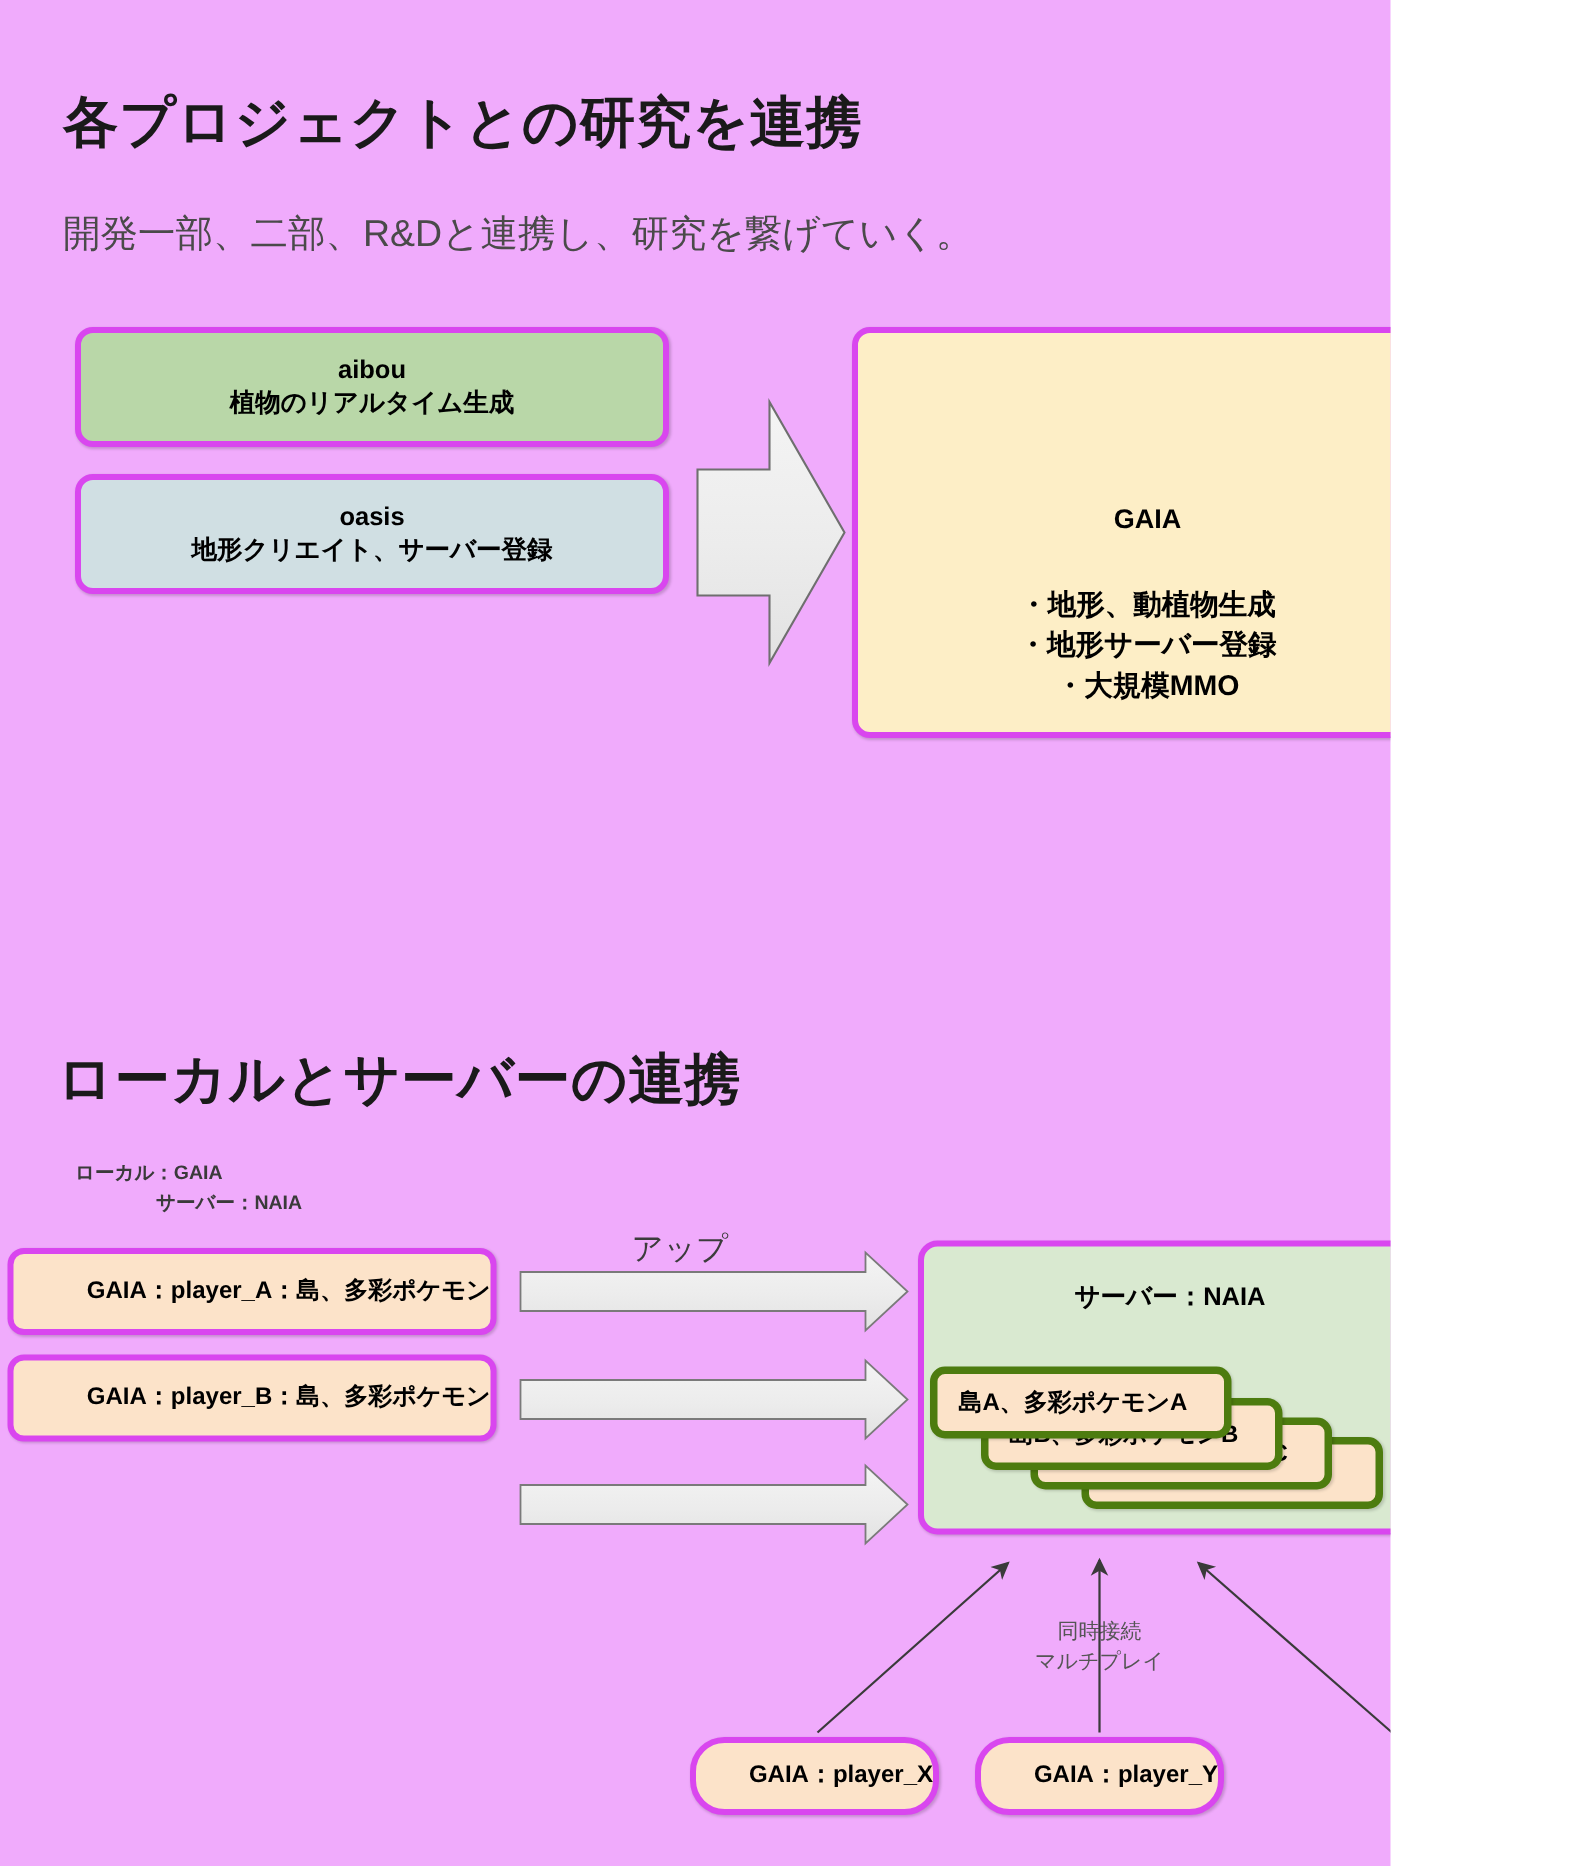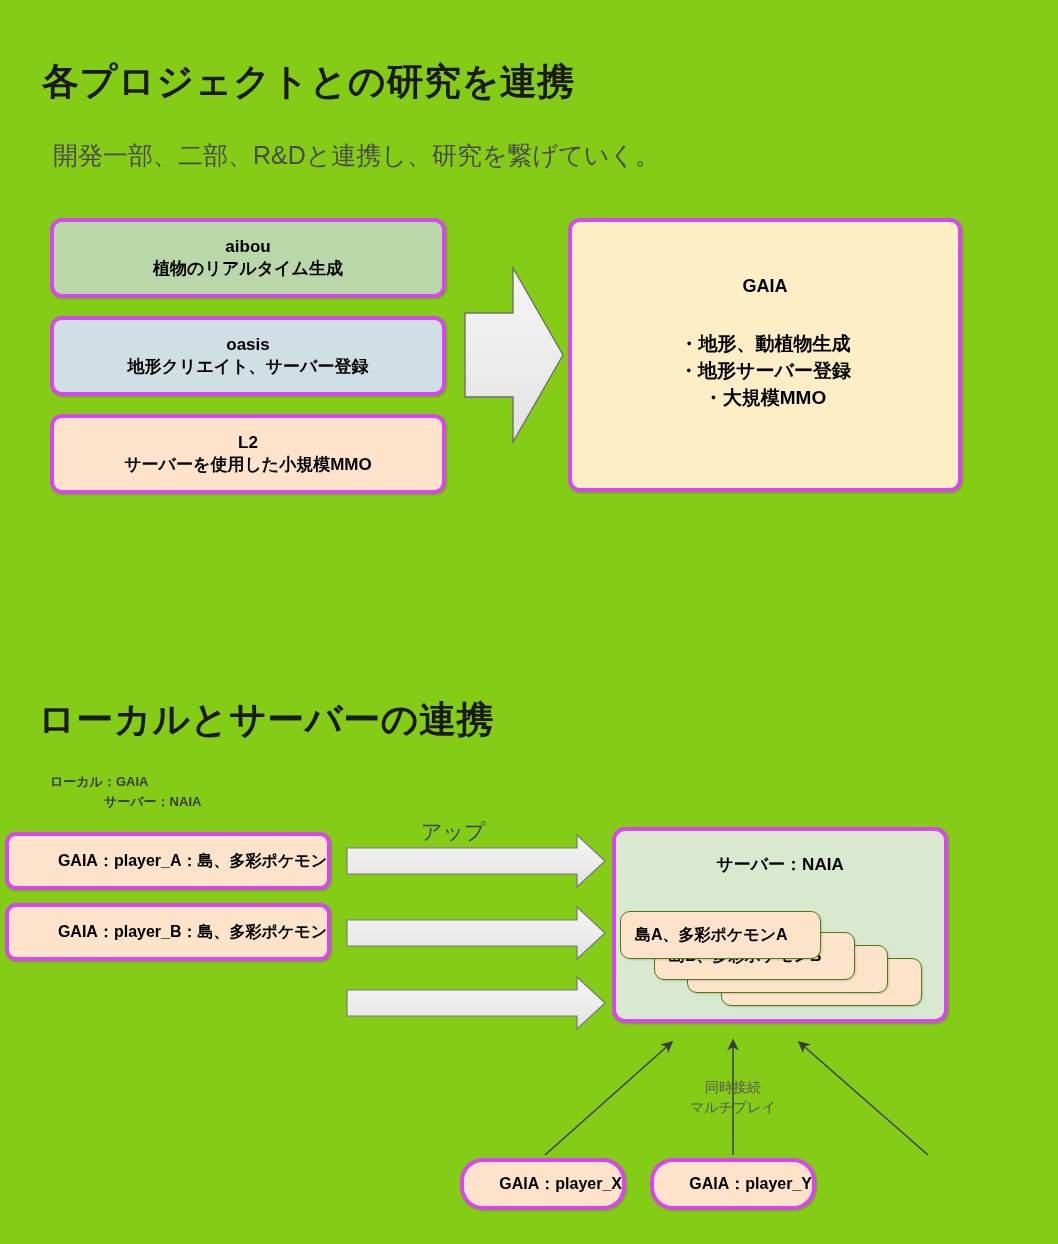--- a/index.html
+++ b/index.html
@@ -8,41 +8,40 @@
     padding: 0;
     background: #ffffff;
   }
   body {
     font-family: "Liberation Sans", "DejaVu Sans", sans-serif;
     color: #000000;
     -webkit-font-smoothing: antialiased;
   }
   #page {
     position: relative;
-    width: 1058px;
+    width: 927px;
     height: 1244px;
     overflow: hidden;
-    background: #84cc16;
+    background: #f0abfc;
   }
 
   
   .section-title {
     position: absolute;
     font-size: 37px;
     font-weight: bold;
     color: #1a1a1a;
     letter-spacing: 0.5px;
     white-space: nowrap;
   }
   .section-sub {
     position: absolute;
     font-size: 25px;
     color: #4a4a4a;
     white-space: nowrap;
-    margin-left: 11px;
   }
   .mini-label {
     position: absolute;
     font-size: 13px;
     font-weight: bold;
     color: #3a3a3a;
     white-space: nowrap;
   }
 
   
@@ -66,21 +65,21 @@
   .box-blue   { background: #d0dfe3; text-align: center; }
   .box-orange { background: #fce3c9; }
   .box-yellow { background: #fdeec6; }
   .box-mint   { background: #d9e9d0; }
 
   .proj-box { font-size: 17px; }
   .proj-box .ln.title { font-size: 17px; }
 
   .gaia-box {
     justify-content: flex-start;
-    padding-top: 54px;
+    padding-top: 114px;
   }
   .gaia-box .gaia-name {
     font-size: 18px;
     font-weight: bold;
     margin-bottom: 34px;
   }
   .gaia-box .gaia-list .ln {
     font-size: 19px;
     line-height: 1.42;
   }
@@ -100,21 +99,21 @@
     border-radius: 13px;
   }
   .naia-title {
     font-size: 17px;
     font-weight: bold;
   }
   .island-card {
     position: absolute;
     box-sizing: border-box;
     background: #fce3c9;
-    border: 1px solid #4d7c0f;
+    border: 5px solid #4d7c0f;
     border-radius: 10px;
     font-size: 16px;
     font-weight: bold;
     color: #000;
     display: flex;
     align-items: center;
     padding-left: 14px;
     white-space: nowrap;
     box-shadow: 1px 1px 2px rgba(0,0,0,0.16);
   }
@@ -156,24 +155,20 @@
   <div class="box box-green proj-box" style="left:50px; top:218px; width:396px; height:80px;">
     <span class="ln title">aibou</span>
     <span class="ln">植物のリアルタイム生成</span>
   </div>
 
   <div class="box box-blue proj-box" style="left:50px; top:316px; width:396px; height:80px;">
     <span class="ln title">oasis</span>
     <span class="ln">地形クリエイト、サーバー登録</span>
   </div>
 
-  <div class="box box-orange proj-box" style="left:50px; top:414px; width:396px; height:80px;">
-    <span class="ln title">L2</span>
-    <span class="ln">サーバーを使用した小規模MMO</span>
-  </div>
 
   <div class="box box-yellow gaia-box" style="left:568px; top:218px; width:394px; height:274px;">
     <span class="gaia-name">GAIA</span>
     <span class="gaia-list">
       <span class="ln">・地形、動植物生成</span>
       <span class="ln">・地形サーバー登録</span>
       <span class="ln">・大規模MMO</span>
     </span>
   </div>
 

